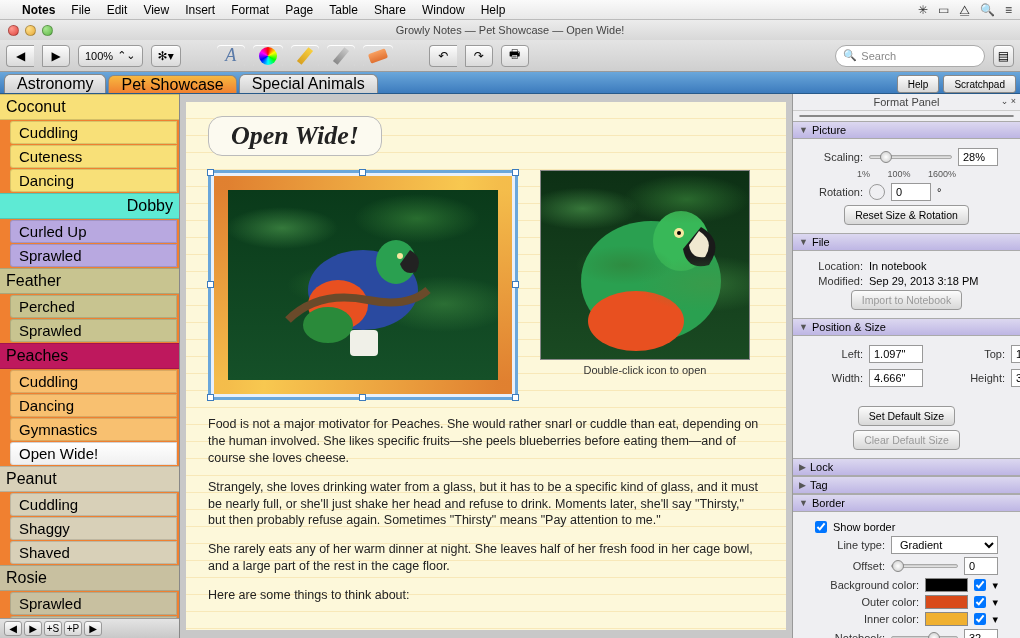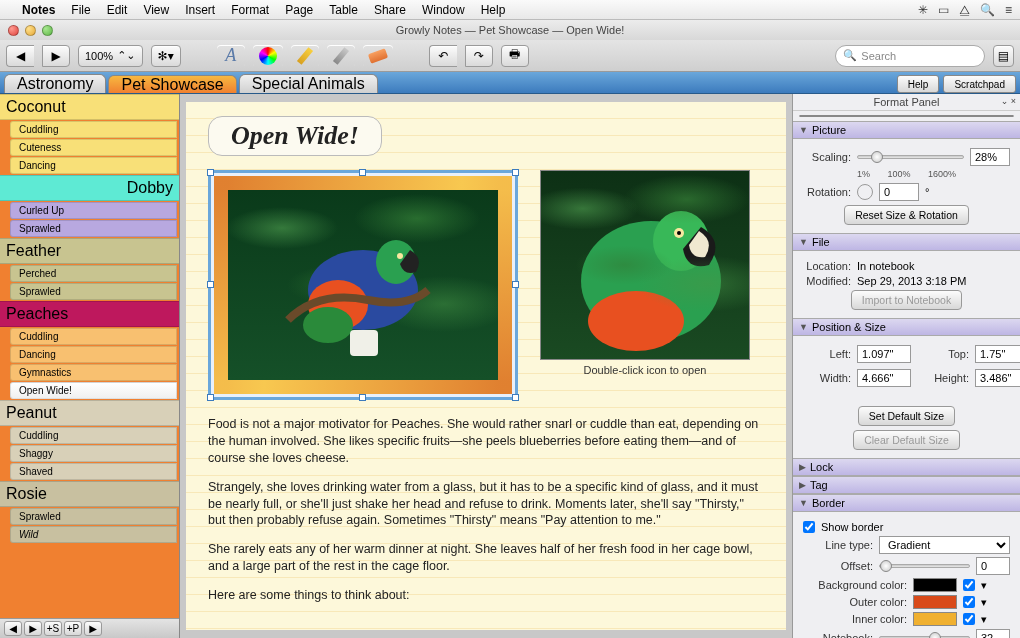--- a/index.html
+++ b/index.html
@@ -33,21 +33,21 @@
   .tab.active { background:linear-gradient(var(--brand-yellow),var(--brand-orange)); color:#000; height:18px; }
   .tabbar .right { margin-left:auto; display:flex; }
   .tabbtn { height:18px; padding:0 10px; background:linear-gradient(#fcfcfc,#d8d8d8); border:1px solid #888; border-radius:3px; font-size:10px; margin-left:4px; display:flex; align-items:center;}
 
   .body { flex:1; display:flex; min-height:0; }
 
   
   .sidebar { width:180px; background:var(--brand-orange); display:flex; flex-direction:column; border-right:1px solid #888; }
   .side-list { flex:1; overflow:hidden; }
   .side-head { padding:3px 6px; border:1px solid rgba(0,0,0,.15); border-left:none; border-right:none; margin-bottom:1px; }
-  .side-item { margin:1px 2px 1px 10px; padding:2px 8px; border:1px solid rgba(0,0,0,.12); border-radius:3px 0 0 3px; font-size:10px; }
+  .side-item { margin:1px 2px 1px 10px; padding:2px 8px; border:1px solid rgba(0,0,0,.12); border-radius:3px 0 0 3px; font-size:15px; }
   .side-item.sel { background:linear-gradient(#fff,#f0f0f0); font-weight:500; }
   .sidefoot { height:20px; background:linear-gradient(#e4e4e4,#c8c8c8); border-top:1px solid #999; display:flex; align-items:center; gap:2px; padding:0 4px;}
   .sidefoot .sbtn{ height:15px; min-width:18px; font-size:10px; background:linear-gradient(#fcfcfc,#d8d8d8); border:1px solid #999; border-radius:3px; display:flex;align-items:center;justify-content:center;}
 
   
   .canvas-wrap { flex:1; background:#c8c8c8; padding:8px 6px; overflow:hidden; }
   .paper { width:100%; height:100%; background:repeating-linear-gradient(var(--paperbg),var(--paperbg) 16px,var(--paperline) 16px,var(--paperline) 17px); padding:14px 22px; position:relative; font-family:"Comic Sans MS","Marker Felt",cursive; color:#222; }
   .titlebox { display:inline-block; background:#fcfaf0; border:1px solid #bbb; border-radius:14px; padding:4px 22px; font-size:26px; font-style:italic; font-weight:bold; font-family:Georgia,serif; }
   .images { display:flex; gap:22px; margin-top:14px; }
   .frame1 { border:3px solid #6aa7db; padding:3px; background:#e8f0fa; position:relative; }
@@ -75,21 +75,21 @@
   .panel { width:228px; background:#efeff2; border-left:1px solid #999; font-size:11px; display:flex; flex-direction:column; overflow-y:auto; overflow-x:hidden;}
   .panel-title { text-align:center; padding:2px 0; font-size:11px; color:#444; border-bottom:1px solid #ccc; position:relative;}
   .panel-title .x{position:absolute; right:4px; top:2px; font-size:9px;}
   .seg { display:flex; margin:4px 6px; border:1px solid #888; border-radius:4px; overflow:hidden;}
   .seg .s{ flex:1; text-align:center; padding:3px 0; font-size:10.5px; background:linear-gradient(#fcfcfc,#d8d8d8); border-right:1px solid #aaa;}
   .seg .s:last-child{border-right:none;}
   .seg .s.act{ background:linear-gradient(#8db8e8,#5a90d0); color:#fff;}
   .sect-h { background:linear-gradient(#dcd8f0,#beb6e4); border-top:1px solid #aaa; border-bottom:1px solid #aaa; padding:2px 6px; font-size:11px; display:flex; align-items:center; gap:4px;}
   .disc { display:inline-block; font-size:9px; color:#555;}
   .sect-b { padding:6px 10px 8px; }
-  .frow { display:flex; align-items:center; gap:6px; margin:3px 0; font-size:11px;}
+  .frow { display:flex; align-items:center; gap:6px; margin:3px 12px; font-size:11px;}
   .frow label{ min-width:48px; text-align:right; color:#333;}
   .inp { height:18px; border:1px solid #999; background:#fff; font-size:11px; padding:0 4px; }
   .wbtn { height:20px; background:linear-gradient(#fcfcfc,#d8d8d8); border:1px solid #999; border-radius:4px; font-size:10.5px; padding:0 10px; display:flex;align-items:center;}
   .wbtn.dis{ color:#999;}
   .slider { flex:1; height:4px; background:linear-gradient(#c8c8c8,#e8e8e8); border:1px solid #aaa; border-radius:2px; position:relative;}
   .slider .knob{ position:absolute; top:-5px; width:12px; height:12px; background:radial-gradient(#fff,#c8c8c8); border:1px solid #888; border-radius:50%;}
   .sublabels { display:flex; justify-content:space-between; font-size:9px; color:#555; margin:0 54px 4px 54px;}
   .swatch { width:44px; height:14px; border:1px solid #888;}
   .chk { width:12px; height:12px;}
   .two { display:flex; gap:10px;}

